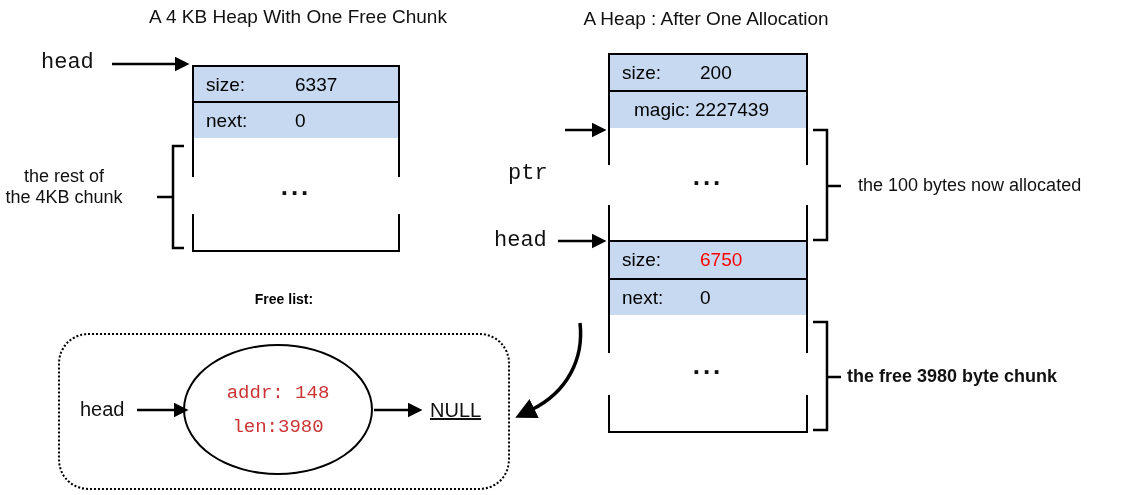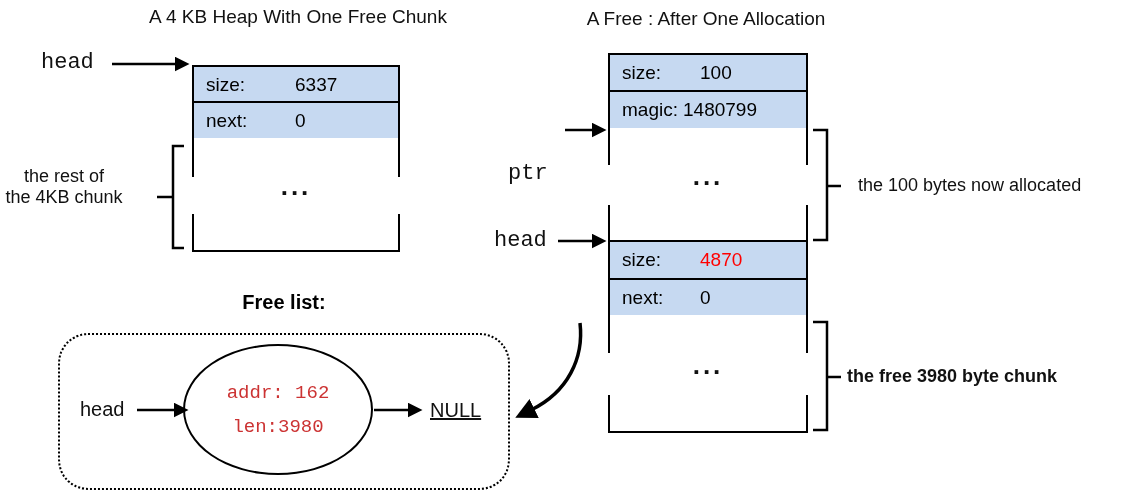--- a/index.html
+++ b/index.html
@@ -10,39 +10,39 @@
   .title { position:absolute; text-align:center; font-size:19px; color:#111; }
   .mono-label { position:absolute; font-family:"Liberation Mono", monospace; font-size:22px; color:#111; }
   .row {
     position:absolute; box-sizing:border-box; width:208px; height:39px;
     border:2px solid #000; background:#c6d9f1;
     display:flex; align-items:center; padding-left:12px; font-size:19px;
   }
   .row .lbl { display:inline-block; }
   .lblL { min-width:89px; }
   .lblR { min-width:78px; }
-  .lblM { min-width:61px; }
+  .lblM { min-width:61px;margin-left:12px; }
   .red { color:#ff0000; }
   .dots-section {
     position:absolute; box-sizing:border-box; border-bottom:2px solid #000;
     display:flex; align-items:center; justify-content:center; background:#fff;
   }
   .seg { position:absolute; width:2px; background:#000; }
   .seg.lt { left:0; top:0; }
   .seg.lb { left:0; bottom:0; }
   .seg.rt { right:0; top:0; }
   .seg.rb { right:0; bottom:0; }
   .ellipsis { font-weight:bold; font-size:26px; letter-spacing:3px; transform:translateY(-8px); color:#111; }
   .note { position:absolute; font-size:18px; line-height:21px; color:#111; }
   .overlay { position:absolute; left:0; top:0; pointer-events:none; }
   .freelist-box {
     position:absolute; left:58px; top:333px; width:452px; height:157px;
     box-sizing:border-box; border:2.5px dotted #000; border-radius:30px; background:#fff;
   }
-  .freelist-title { position:absolute; left:184px; top:291px; width:200px; text-align:center; font-weight:bold; font-size:20px; }
+  .freelist-title { position:absolute; left:184px; top:291px; width:200px; text-align:center; font-weight:bold; font-size:14px; }
   .node-ellipse {
     position:absolute; left:183px; top:344px; width:190px; height:131px;
     box-sizing:border-box; border:2px solid #000; border-radius:50%;
     display:flex; flex-direction:column; align-items:center; justify-content:center;
     font-family:"Liberation Mono", monospace; font-size:19px; line-height:34px; color:#cc3333;
     background:#fff;
   }
   .plain-label { position:absolute; font-size:20px; color:#111; }
 </style>
 </head>
@@ -68,43 +68,43 @@
     <div class="seg rt" style="height:39px;"></div>
     <div class="seg rb" style="height:36px;"></div>
     <span class="ellipsis">...</span>
   </div>
 
   <div class="note" style="left:-2px; top:166px; width:132px; text-align:center;">
     <div>the rest of</div>
     <div>the 4KB chunk</div>
   </div>
 
-  <div class="title" style="left:556px; top:8px; width:300px;">A Free : After One Allocation</div>
+  <div class="title" style="left:556px; top:8px; width:300px;">A Heap : After One Allocation</div>
 
   <div class="mono-label" style="left:508px; top:117px;margin-top:44px;">ptr</div>
   <div class="mono-label" style="left:494px; top:228px;">head</div>
 
   <div class="row" style="left:608px; top:53px; width:200px;">
     <span class="lbl lblR">size:</span>
-    <span>100</span>
+    <span>200</span>
   </div>
   <div class="row" style="left:608px; top:90px; width:200px; height:40px;">
     <span class="lbl lblM">magic:</span>
-    <span>1480799</span>
+    <span>2227439</span>
   </div>
   <div class="dots-section" style="left:608px; top:128px; width:200px; height:114px;">
     <div class="seg lt" style="height:37px;"></div>
     <div class="seg lb" style="height:35px;"></div>
     <div class="seg rt" style="height:37px;"></div>
     <div class="seg rb" style="height:35px;"></div>
     <span class="ellipsis">...</span>
   </div>
   <div class="row" style="left:608px; top:240px; width:200px; height:40px;">
     <span class="lbl lblR">size:</span>
-    <span class="red">4870</span>
+    <span class="red">6750</span>
   </div>
   <div class="row" style="left:608px; top:278px; width:200px;">
     <span class="lbl lblR">next:</span>
     <span>0</span>
   </div>
   <div class="dots-section" style="left:608px; top:315px; width:200px; height:118px;">
     <div class="seg lt" style="height:38px;"></div>
     <div class="seg lb" style="height:36px;"></div>
     <div class="seg rt" style="height:38px;"></div>
     <div class="seg rb" style="height:36px;"></div>
@@ -113,21 +113,21 @@
 
   <div class="note" style="left:858px; top:175px;">the 100 bytes now allocated</div>
   <div class="note" style="left:847px; top:366px;font-weight:bold;">the free 3980 byte chunk</div>
 
   <div class="freelist-title">Free list:</div>
   <div class="freelist-box"></div>
 
   <div class="plain-label" style="left:80px; top:398px;">head</div>
 
   <div class="node-ellipse">
-    <div>addr: 162</div>
+    <div>addr: 148</div>
     <div>len:3980</div>
   </div>
 
   <div class="plain-label" style="left:430px; top:399px;text-decoration:underline;">NULL</div>
 
   <svg class="overlay" width="1131" height="495" viewBox="0 0 1131 495">
     <defs>
       <marker id="arr" viewBox="0 0 6 6" refX="1" refY="3" markerWidth="6" markerHeight="6" orient="auto" markerUnits="strokeWidth">
         <path d="M0,0 L6,3 L0,6 Z" fill="#000"></path>
       </marker>

